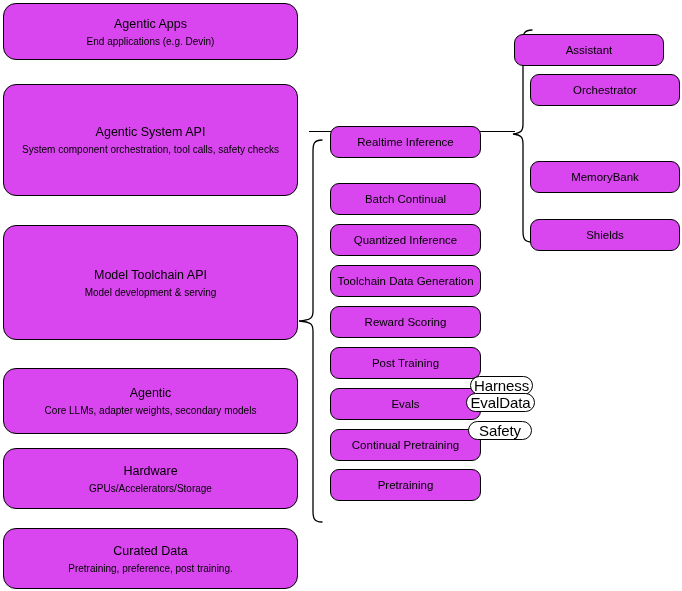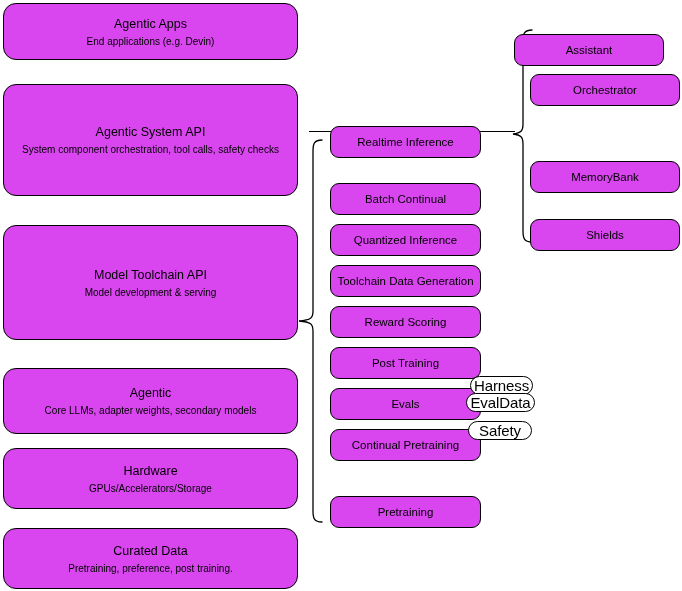--- a/index.html
+++ b/index.html
@@ -141,21 +141,21 @@
   </div>
   <div class="node pillbox" style="left:330px; top:347px; width:151px; height:32px;">
     <span>Post Training</span>
   </div>
   <div class="node pillbox" style="left:330px; top:388px; width:151px; height:32px;">
     <span>Evals</span>
   </div>
   <div class="node pillbox" style="left:330px; top:429px; width:151px; height:32px;">
     <span>Continual Pretraining</span>
   </div>
-  <div class="node pillbox" style="left:330px; top:496px; width:151px; height:32px;">
+  <div class="node pillbox" style="left:330px; top:469px; width:151px; height:32px;">
     <span>Pretraining</span>
   </div>
 
   <div class="badge" style="left:470px; top:376px; width:63px; height:19px;">
     <span>Harness</span>
   </div>
   <div class="badge" style="left:466px; top:393px; width:69px; height:19px;">
     <span>EvalData</span>
   </div>
   <div class="badge" style="left:468px; top:409px; width:64px; height:19px;margin-top:12px;">

